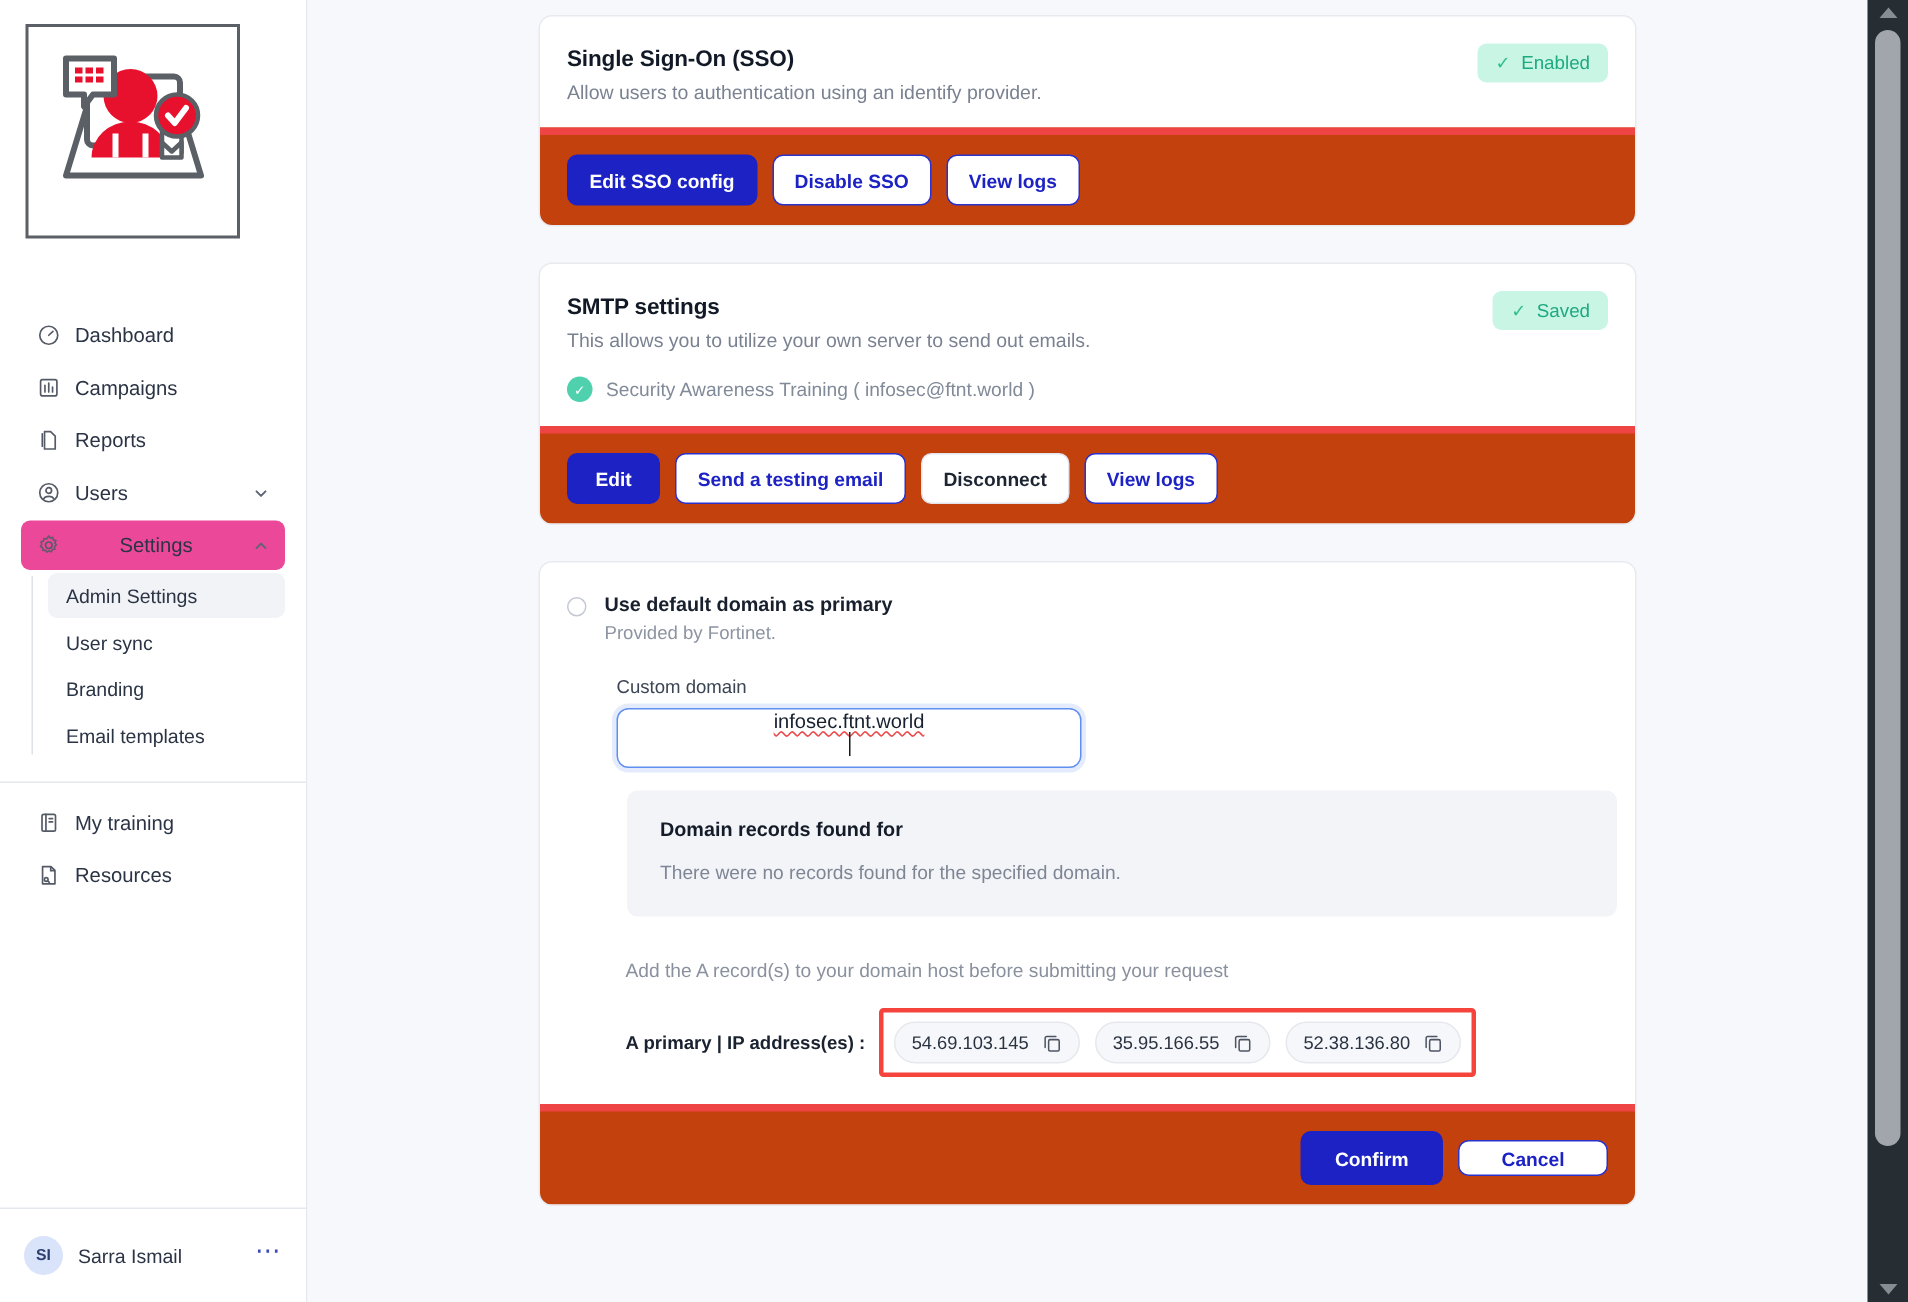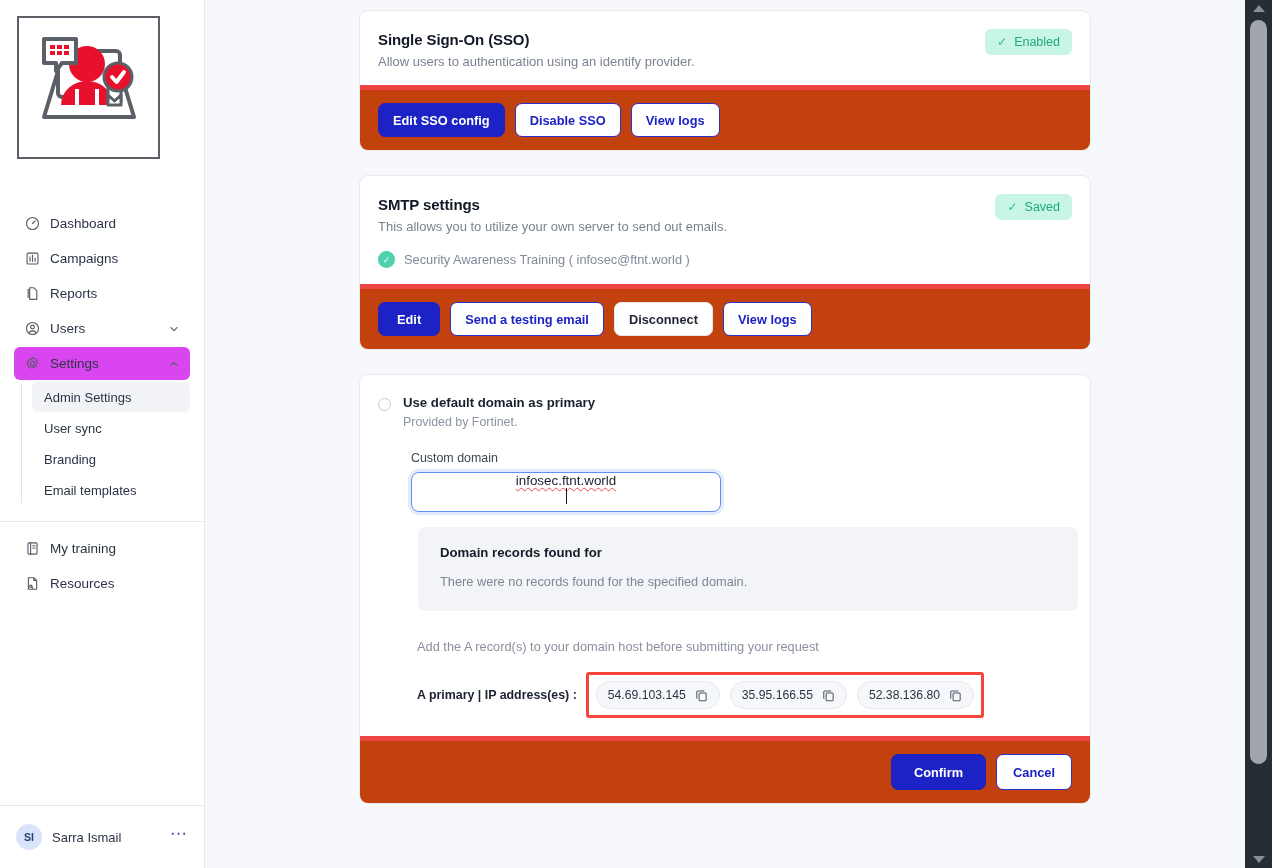--- a/index.html
+++ b/index.html
@@ -29,21 +29,21 @@
   }
   .nav { padding-top: 12px; }
   .nav-item {
     display: flex; align-items: center;
     height: 33px; margin: 2px 14px; padding: 0 10px;
     border-radius: 6px;
     color: #2b3445; font-size: 13.5px; font-weight: 400;
     cursor: pointer; gap: 10px;
   }
   .nav-item .label { flex: 1; white-space: nowrap; }
-  .nav-item.active { background: #d946ef; }
+  .nav-item.active { background: #ec4899; text-align: center; }
   .nav-icon { width: 16px; height: 16px; display: inline-flex; align-items: center; justify-content: center; flex: 0 0 16px; color: #555b66; }
   .nav-icon svg { display: block; }
   .chev { width: 12px; height: 12px; flex: 0 0 12px; color: #5d6575; }
 
   .subnav { margin: 2px 0 6px 0; padding-left: 21px; position: relative; }
   .subnav:before {
     content: ""; position: absolute; left: 21px; top: 2px; bottom: 2px;
     width: 1px; background: #dfe2ea;
   }
   .subnav-item {
@@ -441,21 +441,21 @@
                   </svg>
                 </span>
               </div>
 
             </div>
           </div>
         </div>
 
         <div class="card-foot right">
           <button class="btn btn-primary" style="padding:0 22px;height:36px;">Confirm</button>
-          <button class="btn btn-outline" style="padding:0 16px;height:36px;">Cancel</button>
+          <button class="btn btn-outline" style="padding:0 28px;height:24px;">Cancel</button>
         </div>
       </section>
 
     </div>
 
     <div class="scrollbar">
       <div class="sb-arrow up">
           <i></i>
         </div>
       <div class="sb-thumb"></div>

